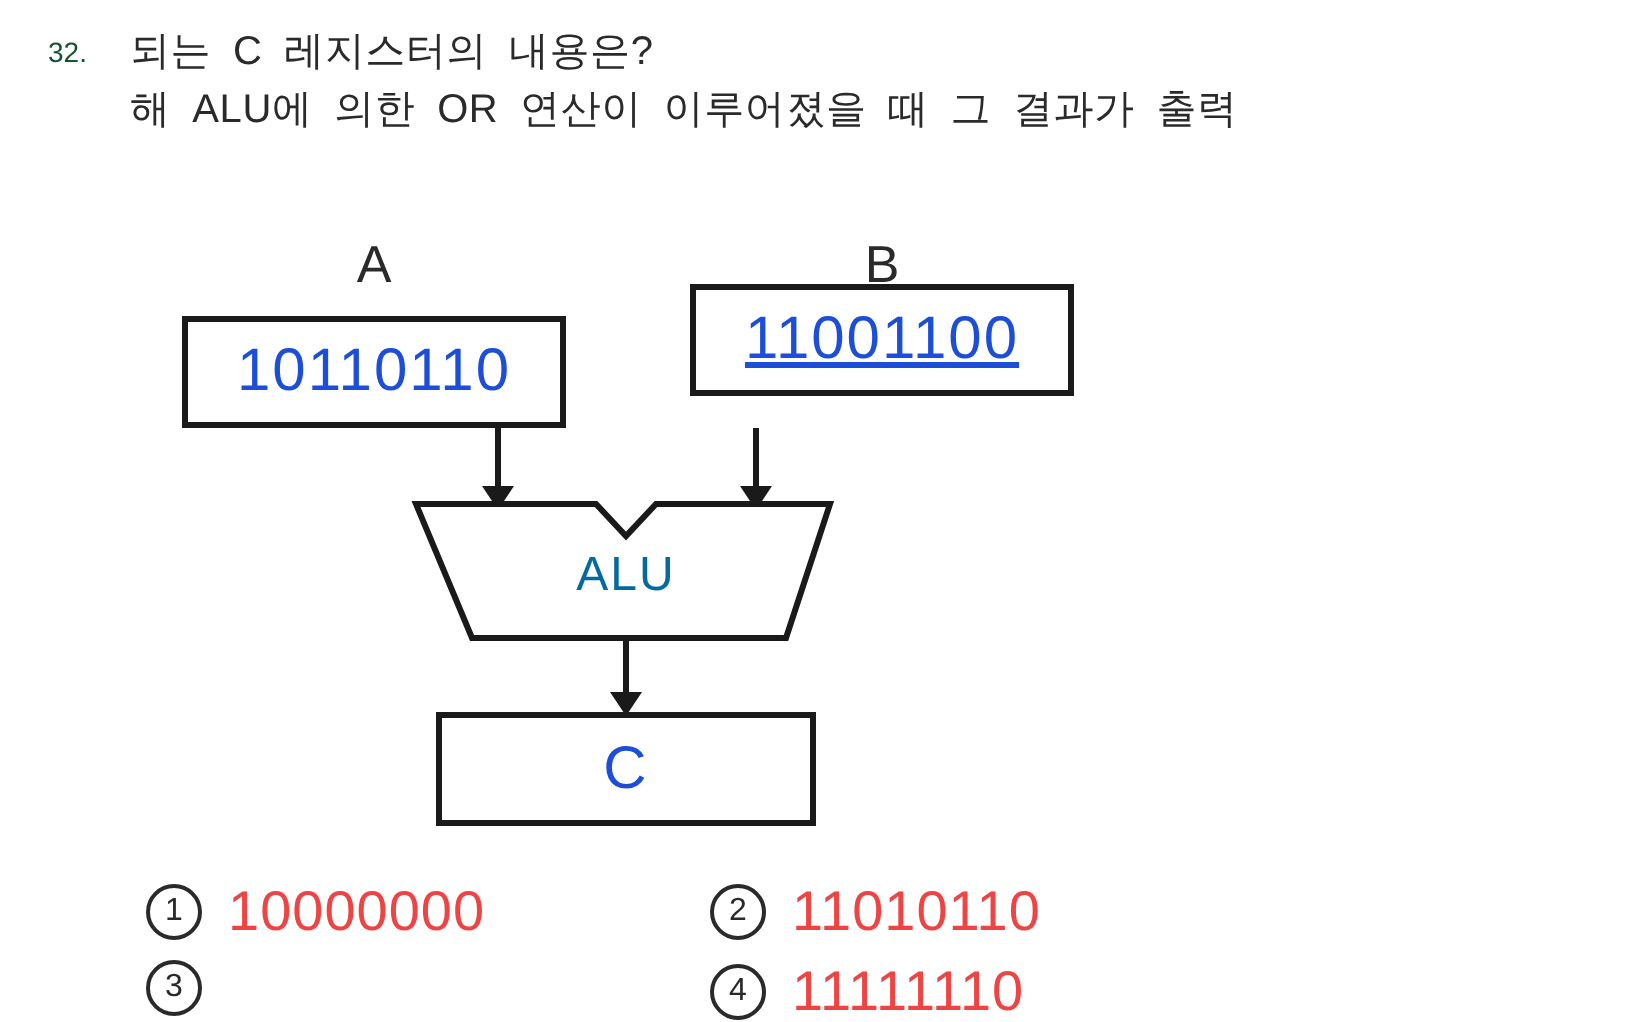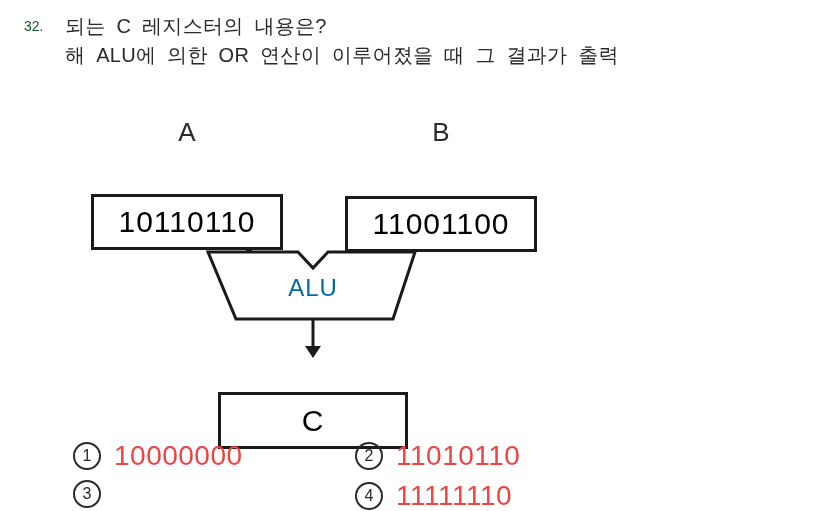--- a/index.html
+++ b/index.html
@@ -19,21 +19,21 @@
     letter-spacing:0.3px;
   }
   .q-line{height:29px;white-space:nowrap;}
   
   .reg-label{
     position:absolute;text-align:center;font-size:26px;color:#2a2a2a;
   }
   .reg-box{
     position:absolute;border:3px solid #1a1a1a;background:#fff;
     display:flex;align-items:center;justify-content:center;
-    font-size:30px;color:#000000;letter-spacing:1px;margin-top:36px;
+    font-size:30px;color:#1d4ed8;letter-spacing:1px;
   }
   #diagram-svg{position:absolute;left:0;top:0;pointer-events:none;}
   .alu-label{
     position:absolute;left:253px;top:274px;width:120px;text-align:center;
     font-size:24px;color:#0369a1;letter-spacing:1px;
   }
   
   .option{
     position:absolute;display:flex;align-items:center;gap:13px;
   }
@@ -72,21 +72,21 @@
       <polygon points="305,346 321,346 313,358" fill="#1a1a1a"></polygon>
     </g>
   </svg>
 
   <div class="reg-label" style="left:91px;top:117px;width:192px;">A</div>
   <div class="reg-box" style="left:91px;top:158px;width:186px;height:50px;">
     <span>10110110</span>
   </div>
 
   <div class="reg-label" style="left:345px;top:117px;width:192px;">B</div>
-  <div class="reg-box" style="left:345px;top:160px;width:186px;height:50px;">
+  <div class="reg-box" style="left:345px;top:142px;width:186px;height:50px;text-decoration:underline;">
     <span>11001100</span>
   </div>
 
   <div class="alu-label">ALU</div>
 
   <div class="reg-box" style="left:218px;top:356px;width:184px;height:51px;">
     <span>C</span>
   </div>
 
   <div class="option" style="left:73px;top:440px;">

